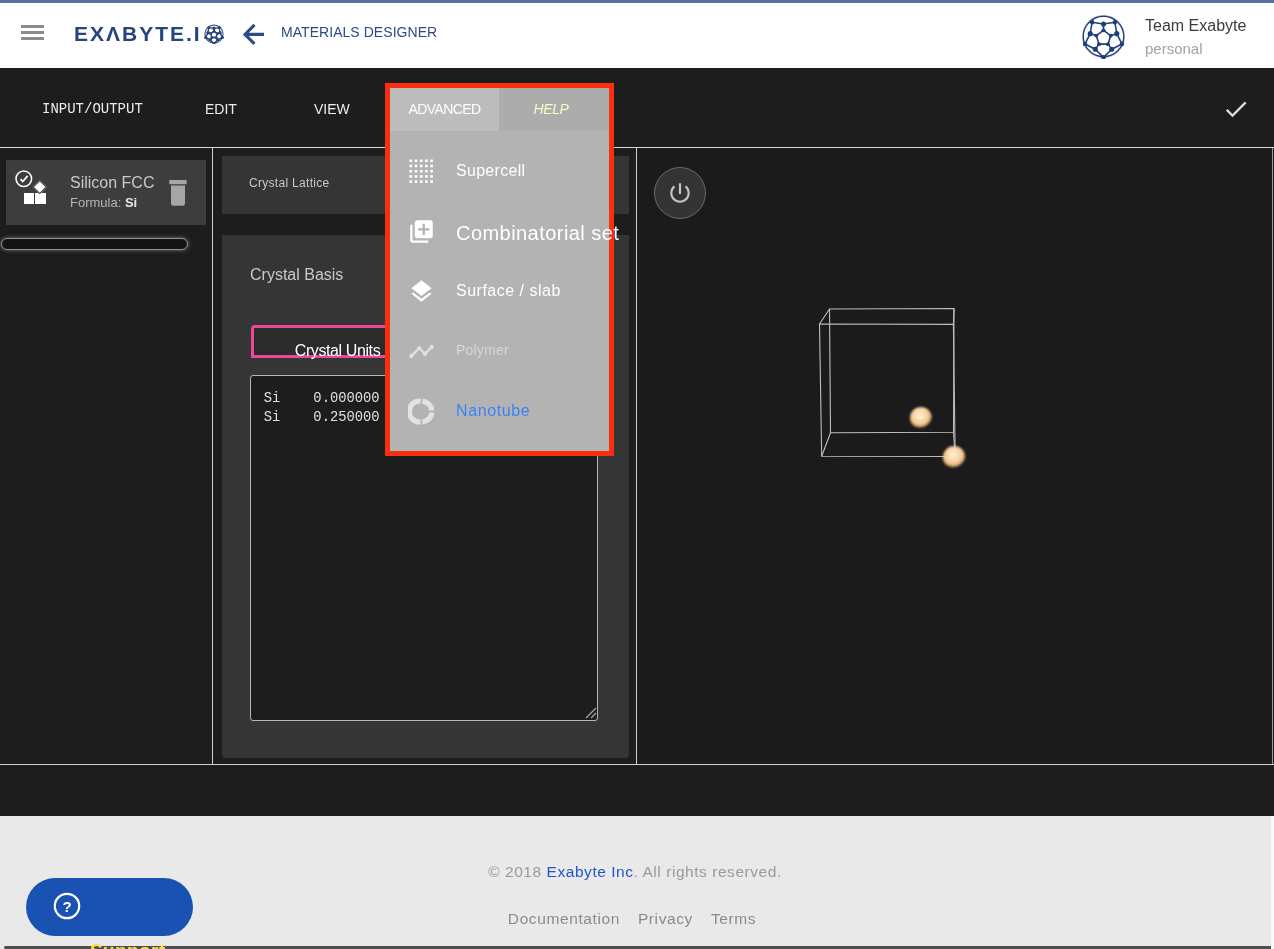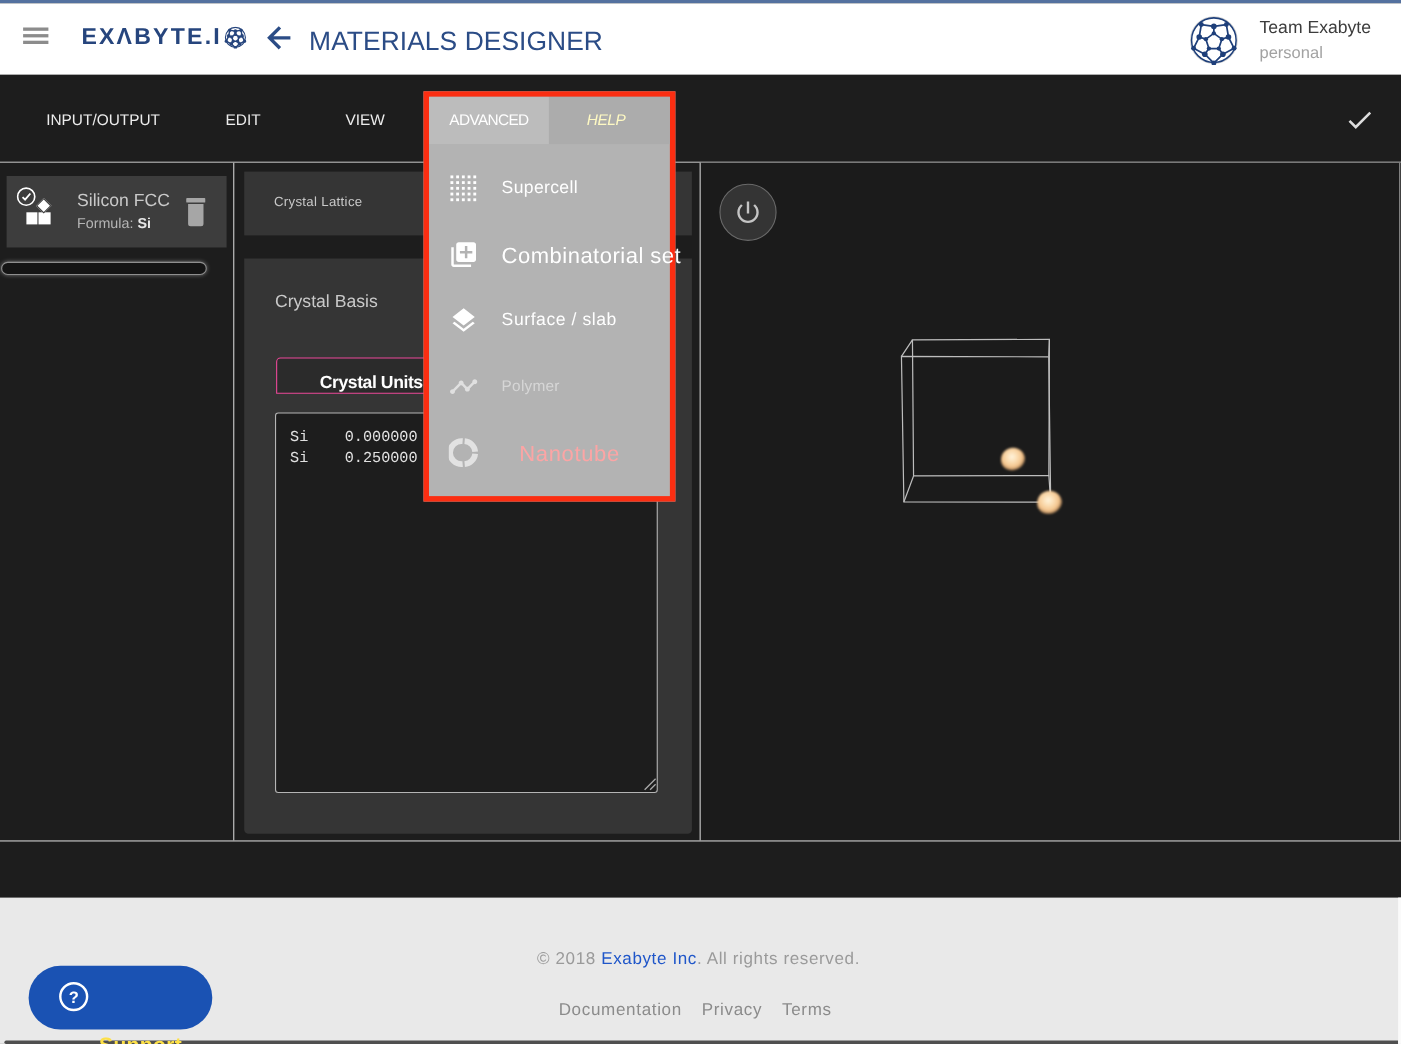--- a/index.html
+++ b/index.html
@@ -37,21 +37,21 @@
         <circle cx="11.64" cy="-14.52" r="3.5"></circle>
         <circle cx="18.83" cy="7.62" r="3.5"></circle>
         <circle cx="0.0" cy="21.3" r="3.5"></circle>
         <circle cx="-18.83" cy="7.62" r="3.5"></circle>
       </g>
   </svg>
 
   <svg class="abs" style="left:239px;top:20px;" width="28" height="28" viewBox="0 0 28 28">
     <path d="M25 14.4 H6.5 M15.5 4.9 L6 14.4 L15.5 23.9" stroke="#2b4c86" stroke-width="3.1" fill="none"></path>
   </svg>
-  <div class="abs" style="left:281px;top:24px;font-size:24px;color:#2b4c86;letter-spacing:0.05px;">MATERIALS DESIGNER</div>
+  <div class="abs" style="left:281px;top:24px;font-size:14px;color:#2b4c86;letter-spacing:0.05px;">MATERIALS DESIGNER</div>
 
   <svg class="abs" style="left:1081px;top:14px;" width="45" height="45" viewBox="-23 -23 46 46">
     <circle cx="0" cy="0" r="21.7" fill="#ffffff" stroke="#d2d2d2" stroke-width="1"></circle>
     <circle cx="0" cy="0" r="20.7" fill="none" stroke="#1e3f7a" stroke-width="1.4"></circle>
     <path d="M0.0 -6.3 L7.42 -0.91 M7.42 -0.91 L4.58 7.81 M4.58 7.81 L-4.58 7.81 M-4.58 7.81 L-7.42 -0.91 M-7.42 -0.91 L0.0 -6.3 M0.0 -6.3 L0.0 -12.8 M7.42 -0.91 L13.6 -2.92 M4.58 7.81 L8.41 13.07 M-4.58 7.81 L-8.41 13.07 M-7.42 -0.91 L-13.6 -2.92 M0.0 -12.8 L-11.64 -14.52 M0.0 -12.8 L11.64 -14.52 M13.6 -2.92 L11.64 -14.52 M13.6 -2.92 L18.83 7.62 M8.41 13.07 L18.83 7.62 M8.41 13.07 L0.0 21.3 M-8.41 13.07 L0.0 21.3 M-8.41 13.07 L-18.83 7.62 M-13.6 -2.92 L-18.83 7.62 M-13.6 -2.92 L-11.64 -14.52" stroke="#1e3f7a" stroke-width="1.6" fill="none"></path>
     <g fill="#1e3f7a">
         <circle cx="0.0" cy="-6.3" r="2.0"></circle>
         <circle cx="7.42" cy="-0.91" r="2.0"></circle>
         <circle cx="4.58" cy="7.81" r="2.0"></circle>
         <circle cx="-4.58" cy="7.81" r="2.0"></circle>
@@ -65,21 +65,21 @@
         <circle cx="11.64" cy="-14.52" r="2.3"></circle>
         <circle cx="18.83" cy="7.62" r="2.3"></circle>
         <circle cx="0.0" cy="21.3" r="2.3"></circle>
         <circle cx="-18.83" cy="7.62" r="2.3"></circle>
       </g>
   </svg>
   <div class="abs" style="left:1145px;top:17px;font-size:16px;color:#3c3c3c;">Team Exabyte</div>
   <div class="abs" style="left:1145px;top:40px;font-size:15px;color:#a2a2a2;">personal</div>
 
   <div class="abs" style="left:0;top:68px;width:1274px;height:80px;background:#1d1d1d;border-bottom:1px solid #d6d6d6;box-sizing:border-box;"></div>
-  <div class="abs navitem" style="left:42px;top:101px;font-size:14px;color:#ececec;letter-spacing:0;font-weight:500;">INPUT/OUTPUT</div>
+  <div class="abs navitem" style="left:42px;top:101px;font-size:14px;color:#ececec;letter-spacing:0;font-weight:500;font-family:Liberation Mono, monospace;">INPUT/OUTPUT</div>
   <div class="abs navitem" style="left:205px;top:101px;font-size:14px;color:#ececec;letter-spacing:0;font-weight:500;">EDIT</div>
   <div class="abs navitem" style="left:314px;top:101px;font-size:14px;color:#ececec;letter-spacing:0;font-weight:500;">VIEW</div>
   <svg class="abs" style="left:1222px;top:95px;" width="28" height="28" viewBox="0 0 24 24">
     <path d="M9 16.2L4.8 12l-1.4 1.4L9 19 21 7l-1.4-1.4L9 16.2z" fill="#dddddd"></path>
   </svg>
 
   <div class="abs" style="left:0;top:148px;width:1274px;height:616px;background:#1d1d1d;"></div>
 
   <div class="abs" style="left:637px;top:148px;width:637px;height:616px;background:#1b1b1b;"></div>
 
@@ -107,21 +107,21 @@
   </svg>
 
   <div class="abs" style="left:1px;top:238px;width:187px;height:12px;background:#141414;border:1.5px solid #8e8e8e;border-radius:7px;box-shadow:0 0 4px rgba(230,230,230,0.45);box-sizing:border-box;"></div>
 
   <div class="abs" style="left:222px;top:156px;width:407px;height:58px;background:#353535;"></div>
   <div class="abs" style="left:249px;top:176px;font-size:12px;letter-spacing:0.3px;color:#c9c9c9;">Crystal Lattice</div>
 
   <div class="abs" style="left:222px;top:235px;width:407px;height:523px;background:#353535;border-radius:0 0 4px 4px;"></div>
   <div class="abs" style="left:250px;top:266px;font-size:16px;color:#c9c9c9;">Crystal Basis</div>
 
-  <div class="abs" style="left:251px;top:325px;width:173px;height:33px;background:#2b2b2b;border:1px solid #ec4899;border-radius:4px 4px 0 0;box-sizing:border-box;color:#ffffff;font-size:16px;letter-spacing:-0.4px;font-weight:bold;text-align:center;line-height:45px;">Crystal Units</div>
+  <div class="abs" style="left:251px;top:325px;width:173px;height:33px;background:#2b2b2b;border:3px solid #ec4899;border-radius:4px 4px 0 0;box-sizing:border-box;color:#ffffff;font-size:16px;letter-spacing:-0.4px;font-weight:normal;text-align:center;line-height:45px;">Crystal Units</div>
 
   <div class="abs" style="left:250px;top:375px;width:348px;height:346px;background:#1d1d1d;border:1px solid #b5b5b5;border-radius:3px;box-sizing:border-box;"></div>
   <div class="abs" style="left:263.7px;top:388.5px;font-family:'Liberation Mono',monospace;font-size:13.8px;line-height:19.4px;color:#e0e0e0;white-space:pre;">Si    0.000000    0.000000    0.000000
 Si    0.250000    0.250000    0.250000</div>
   <svg class="abs" style="left:585px;top:707px;" width="12" height="12" viewBox="0 0 12 12">
     <path d="M11 1 L1 11 M11 6 L6 11" stroke="#a8a8a8" stroke-width="1.2" fill="none"></path>
   </svg>
 
   <div class="abs" style="left:654px;top:167px;width:52px;height:52px;border-radius:50%;background:#343434;border:1px solid #6a6a6a;box-sizing:border-box;"></div>
   <svg class="abs" style="left:667px;top:180px;" width="26" height="26" viewBox="0 0 24 24">
@@ -215,15 +215,15 @@
   </svg>
   <div class="abs" style="left:456px;top:342px;font-size:14px;letter-spacing:0.2px;color:#d6d6d6;">Polymer</div>
 
   <svg class="abs" style="left:408px;top:398px;" width="27" height="27" viewBox="0 0 27 27">
     <g fill="none" stroke="#e2e2e2" stroke-width="5.2">
       <path d="M23.96 14.42 A10.5 10.5 0 0 1 14.42 23.96"></path>
       <path d="M12.58 23.96 A10.5 10.5 0 1 1 12.58 3.04"></path>
       <path d="M14.42 3.04 A10.5 10.5 0 0 1 23.96 12.58"></path>
     </g>
   </svg>
-  <div class="abs" style="left:472px;top:402px;font-size:20px;letter-spacing:0.6px;color:#fca5a5;">Nanotube</div>
+  <div class="abs" style="left:456px;top:402px;font-size:16px;letter-spacing:0.6px;color:#3b82f6;">Nanotube</div>
 
 </div>
 
 </body></html>

